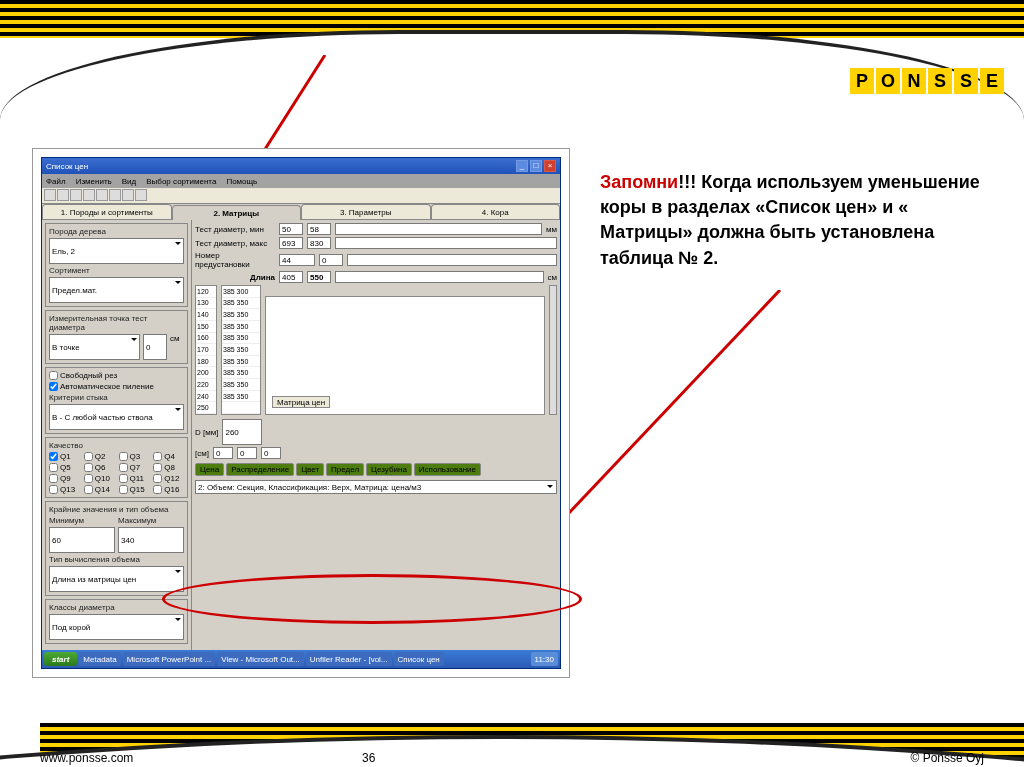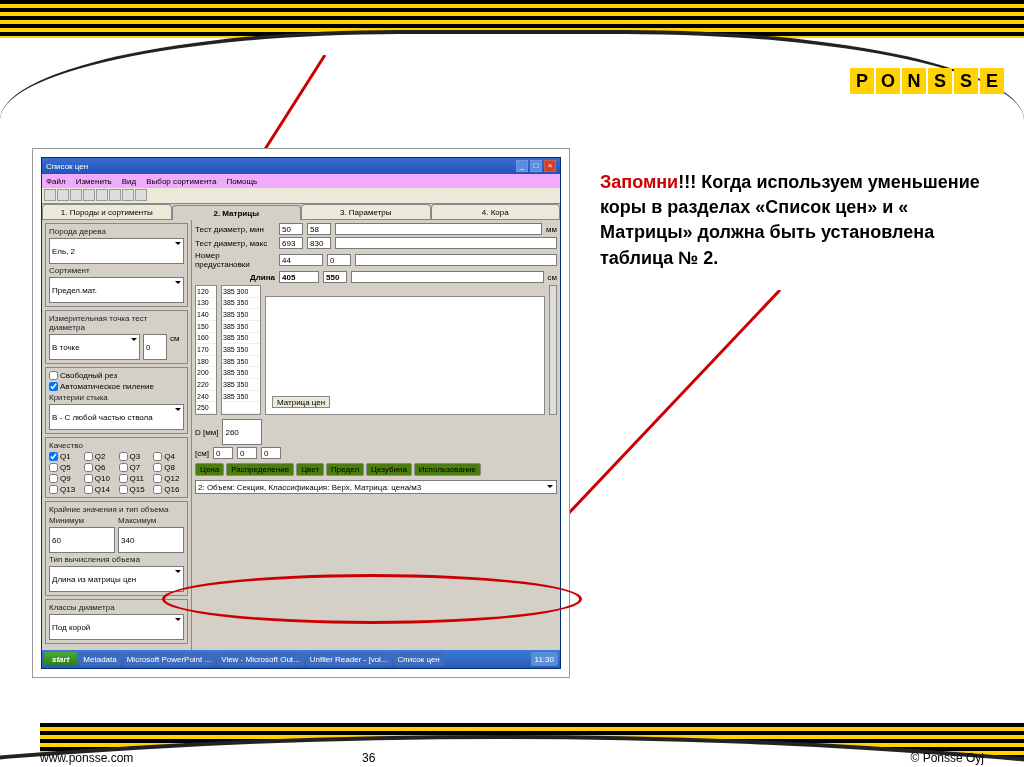--- a/index.html
+++ b/index.html
@@ -109,21 +109,21 @@
   }
   .titlebar .win-btns { display:flex; gap:2px; }
   .titlebar .win-btn {
     width:12px;height:12px;background:#5d8be0;border:1px solid #fff2;
     font-size:8px;line-height:10px;text-align:center;color:#fff;
   }
   .titlebar .win-btn.close{background:#d04030;}
 
   .menubar {
     height:14px;
-    background:#f0abfc;
+    background:#a3a3a3;
     display:flex;
     gap:10px;
     padding:0 4px;
     align-items:center;
     color:#000;
   }
   .toolbar {
     height:16px;
     background:#ece9d8;
     display:flex;
@@ -557,31 +557,31 @@
           <div class="datacell" style="width:24px">
               <span>693</span>
             </div>
           <div class="datacell" style="width:24px">
               <span>830</span>
             </div>
           <div class="datacell wide"></div>
         </div>
         <div class="row">
           <span class="rlbl">Номер предустановки</span>
-          <div class="datacell" style="width:44px">
+          <div class="datacell" style="width:36px">
               <span>44</span>
             </div>
           <div class="datacell" style="width:24px">
               <span>0</span>
             </div>
           <div class="datacell wide"></div>
         </div>
         <div class="row">
           <span class="rlbl" style="text-align:right;font-weight:bold">Длина</span>
-          <div class="datacell" style="width:40px;font-weight:bold">
+          <div class="datacell" style="width:24px;font-weight:normal">
               <span>405</span>
             </div>
           <div class="datacell" style="width:24px;font-weight:bold">
               <span>550</span>
             </div>
           <div class="datacell wide"></div>
           <span>см</span>
         </div>
 
         <div class="length-list">

